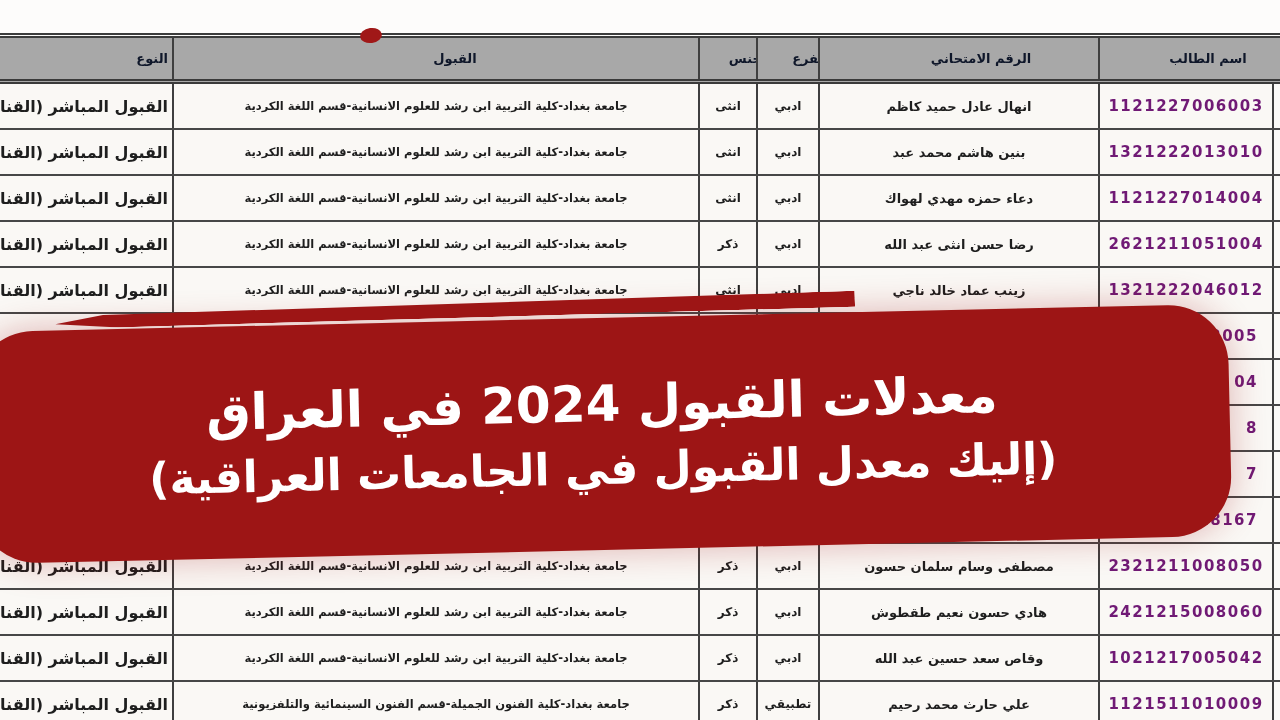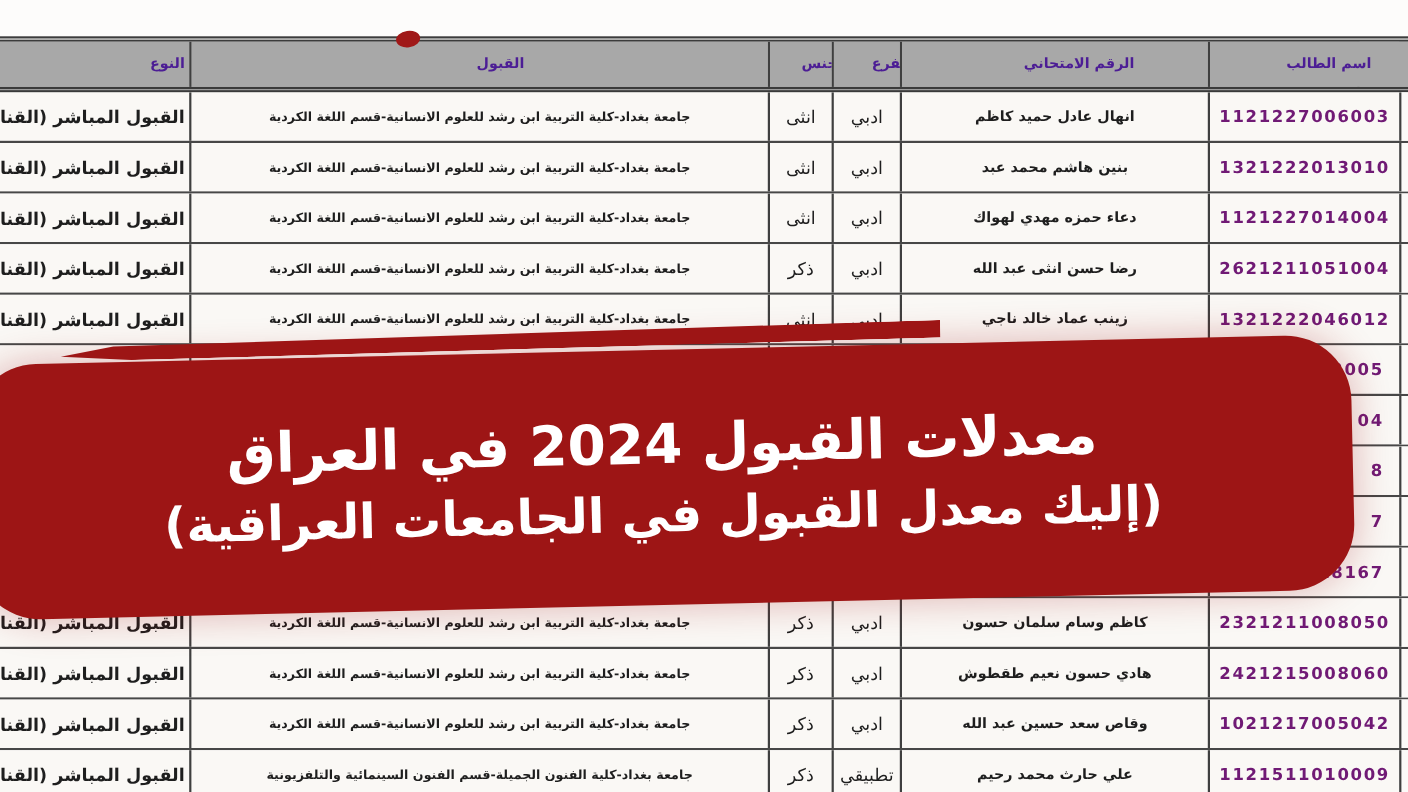--- a/index.html
+++ b/index.html
@@ -10,25 +10,25 @@
   
   #results-table { position:absolute; left:0; top:33px; width:1280px;
                    border-top:5px double #3c3c3c; }
   .t-row { display:grid; direction:rtl;
            grid-template-columns:8px 174px 280px 62px 58px 526px 172px;
            height:46px; border-bottom:2px solid #474747; background:#faf8f5; }
   .t-row.header { background:#a8a8a8; border-bottom:5px double #3a3a3a; height:46px; }
   .cell { border-left:2px solid #3f3f3f; display:flex; align-items:center;
           justify-content:center; overflow:hidden; color:#1e1e1e; }
   .c-type { border-left:none; }
-  .header .cell { background:#a8a8a8; font-weight:bold; font-size:13px; color:#4c1d95;padding-left:44px; }
+  .header .cell { background:#a8a8a8; font-weight:bold; font-size:13px; color:#0f172a;padding-left:44px; }
   .c-num  { direction:ltr; font-size:15px; font-weight:600; letter-spacing:1.5px; color:#701a75; }
   .c-num.frag { justify-content:flex-end; padding-right:14px; }
   .c-name { font-size:13px; font-weight:600; }
-  .c-branch, .c-gender { font-size:16px; font-weight:400; }
+  .c-branch, .c-gender { font-size:12px; font-weight:700; }
   .c-adm  { font-size:11.5px; font-weight:600; padding:0 6px; text-align:right; }
   .c-type { font-size:16px; font-weight:600; justify-content:flex-start;
             padding-right:4px; white-space:nowrap; direction:rtl; }
   .c-sliver { background:#fbfaf8; }
   .header .c-sliver { background:#a8a8a8; }
 
   
   #promo-banner { position:absolute; left:-25px; top:318px; width:1255px; height:232px;
                   background:#9d1515; border-radius:60px;
                   transform:rotate(-1.3deg); transform-origin:center;
@@ -145,21 +145,21 @@
           <div class="cell c-num frag">018167</div>
           <div class="cell c-name"></div>
           <div class="cell c-branch"></div>
           <div class="cell c-gender"></div>
           <div class="cell c-adm"></div>
           <div class="cell c-type"></div>
         </div>
         <div class="t-row">
           <div class="cell c-sliver"></div>
           <div class="cell c-num">2321211008050</div>
-          <div class="cell c-name">كاظم وسام سلمان حسون</div>
+          <div class="cell c-name">مصطفى وسام سلمان حسون</div>
           <div class="cell c-branch">ادبي</div>
           <div class="cell c-gender">ذكر</div>
           <div class="cell c-adm">جامعة بغداد-كلية التربية ابن رشد للعلوم الانسانية-قسم اللغة الكردية</div>
           <div class="cell c-type">القبول المباشر (القناة</div>
         </div>
         <div class="t-row">
           <div class="cell c-sliver"></div>
           <div class="cell c-num">2421215008060</div>
           <div class="cell c-name">هادي حسون نعيم طقطوش</div>
           <div class="cell c-branch">ادبي</div>

